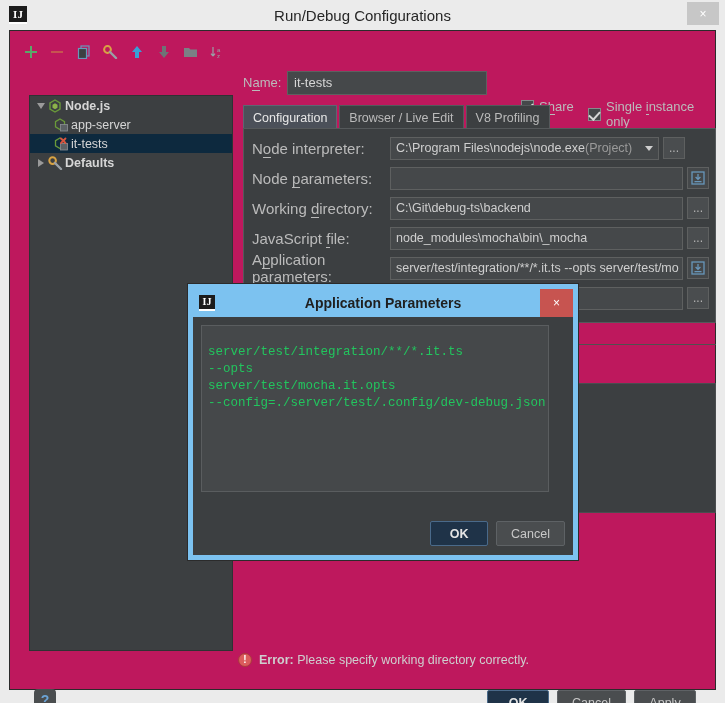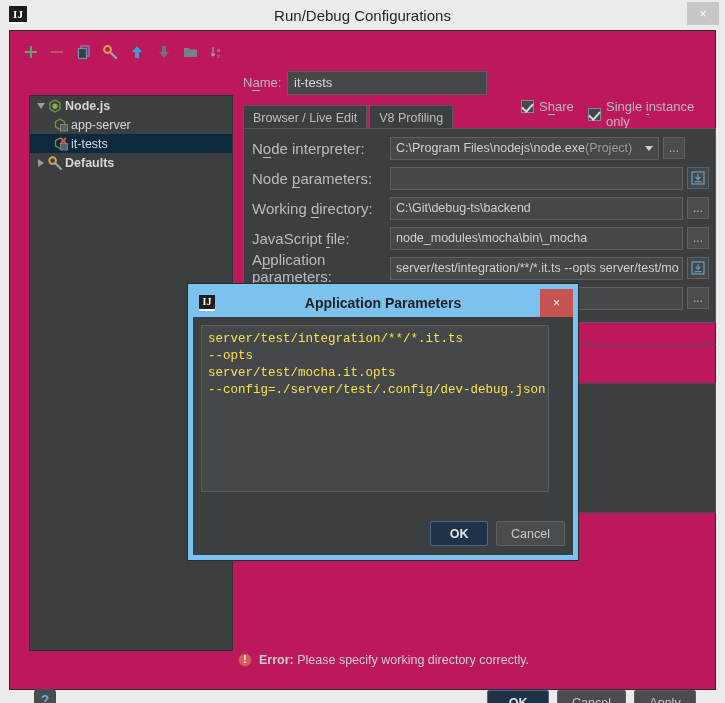--- a/index.html
+++ b/index.html
@@ -272,24 +272,24 @@
     cursor: pointer;
   }
   .modal-body {
     position: absolute; left: 0; top: 28px;
     width: 380px; height: 238px;
     background: #3c3f41; padding: 8px;
   }
   .modal-text {
     width: 348px; height: 167px;
     background: #45484a; border: 1px solid #5a5d5f;
-    color: #fde047;
+    color: #22c55e;
     font-family: "Liberation Mono", "DejaVu Sans Mono", monospace;
     font-size: 12.5px; line-height: 17px;
-    padding: 5px 6px; overflow: hidden;
+    padding: 18px 6px; overflow: hidden;
     white-space: pre;
   }
   .modal-btns {
     position: absolute; right: 8px; bottom: 9px;
     display: flex; gap: 8px;
   }
   .modal-btns .btn { height: 25px; min-width: 58px; }
 </style>
 </head>
 <body>
@@ -410,20 +410,21 @@
           <svg width="15" height="14" viewBox="0 0 15 14">
               <circle cx="4.6" cy="4.6" r="3.3" fill="none" stroke="#d9a343" stroke-width="2"></circle>
               <path d="M7 7l6 6" stroke="#9aa0a6" stroke-width="2.4" stroke-linecap="round"></path>
             </svg>
         </span>
         <span class="tree-label">Defaults</span>
       </div>
     </div>
 
     <div class="tabs">
+      <div class="tab active">Configuration</div>
       <div class="tab">Browser / Live Edit</div>
       <div class="tab">V8 Profiling</div>
     </div>
 
     <div class="form-panel">
 
       <div class="frow" style="top:4px">
         <span class="flabel"><span>N</span><u>o</u><span>de interpreter:</span></span>
         <div class="finput" style="width:250px;border-right:none">
           <span>C:\Program Files\nodejs\node.exe</span>

